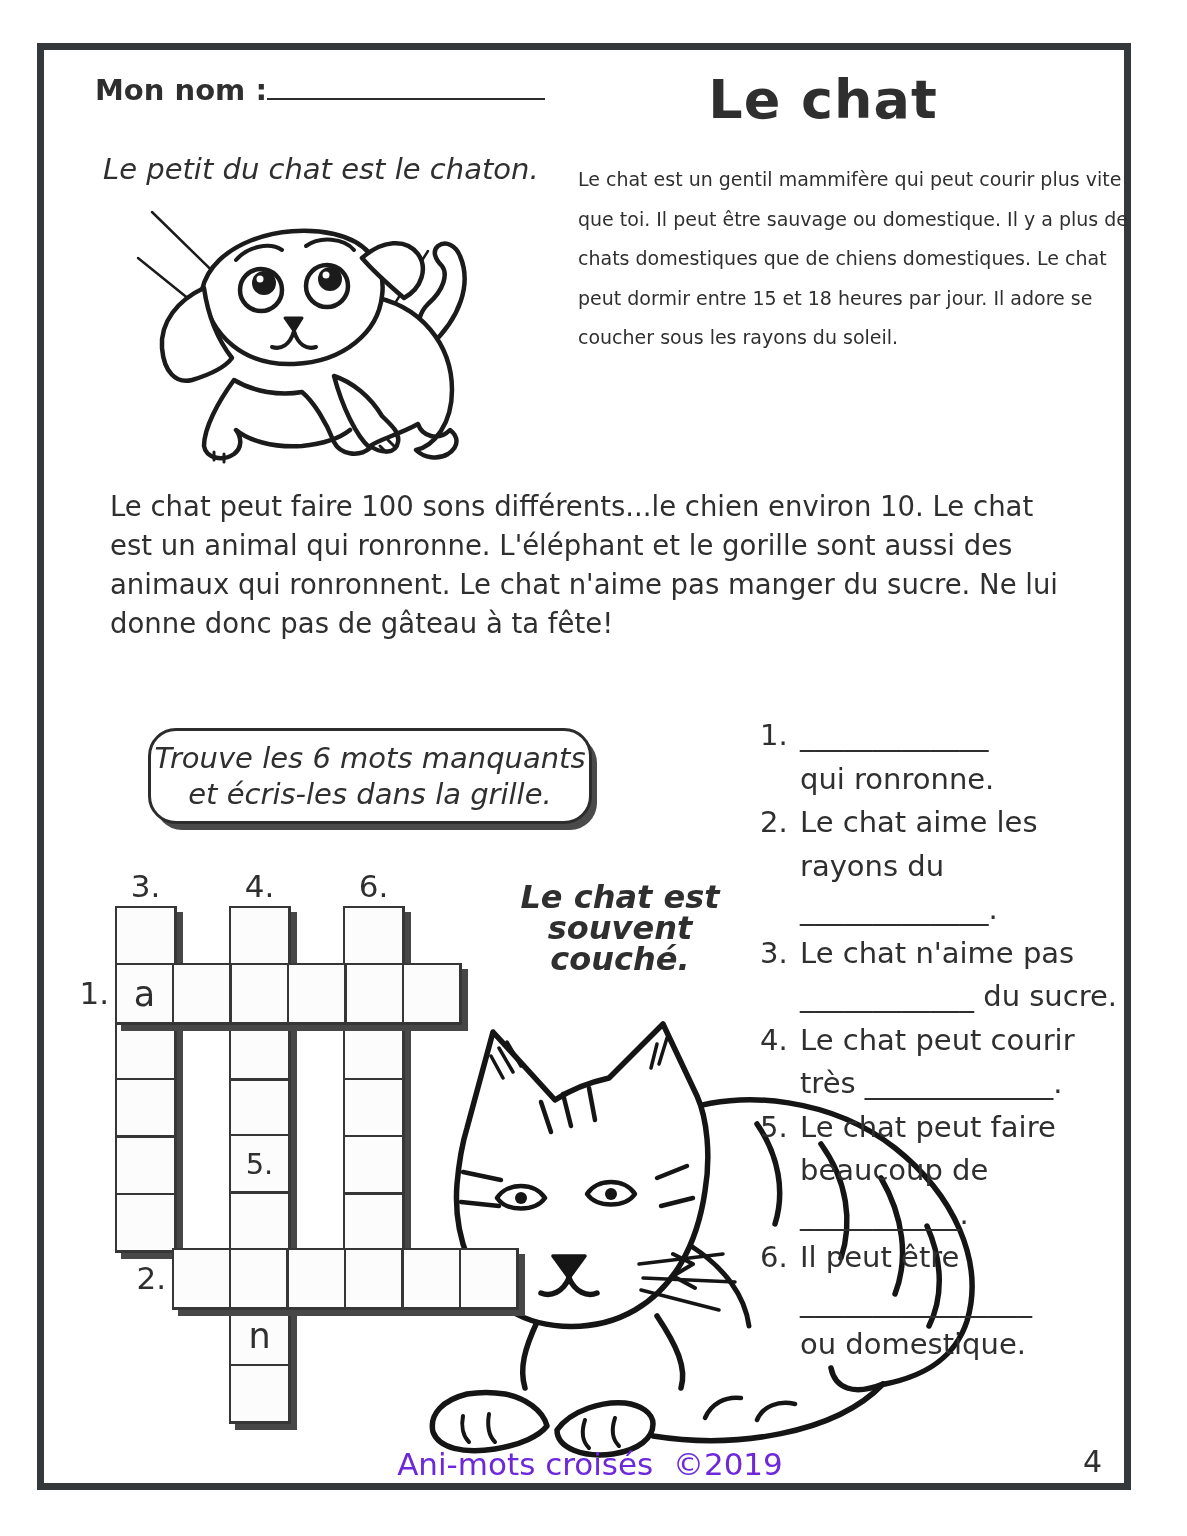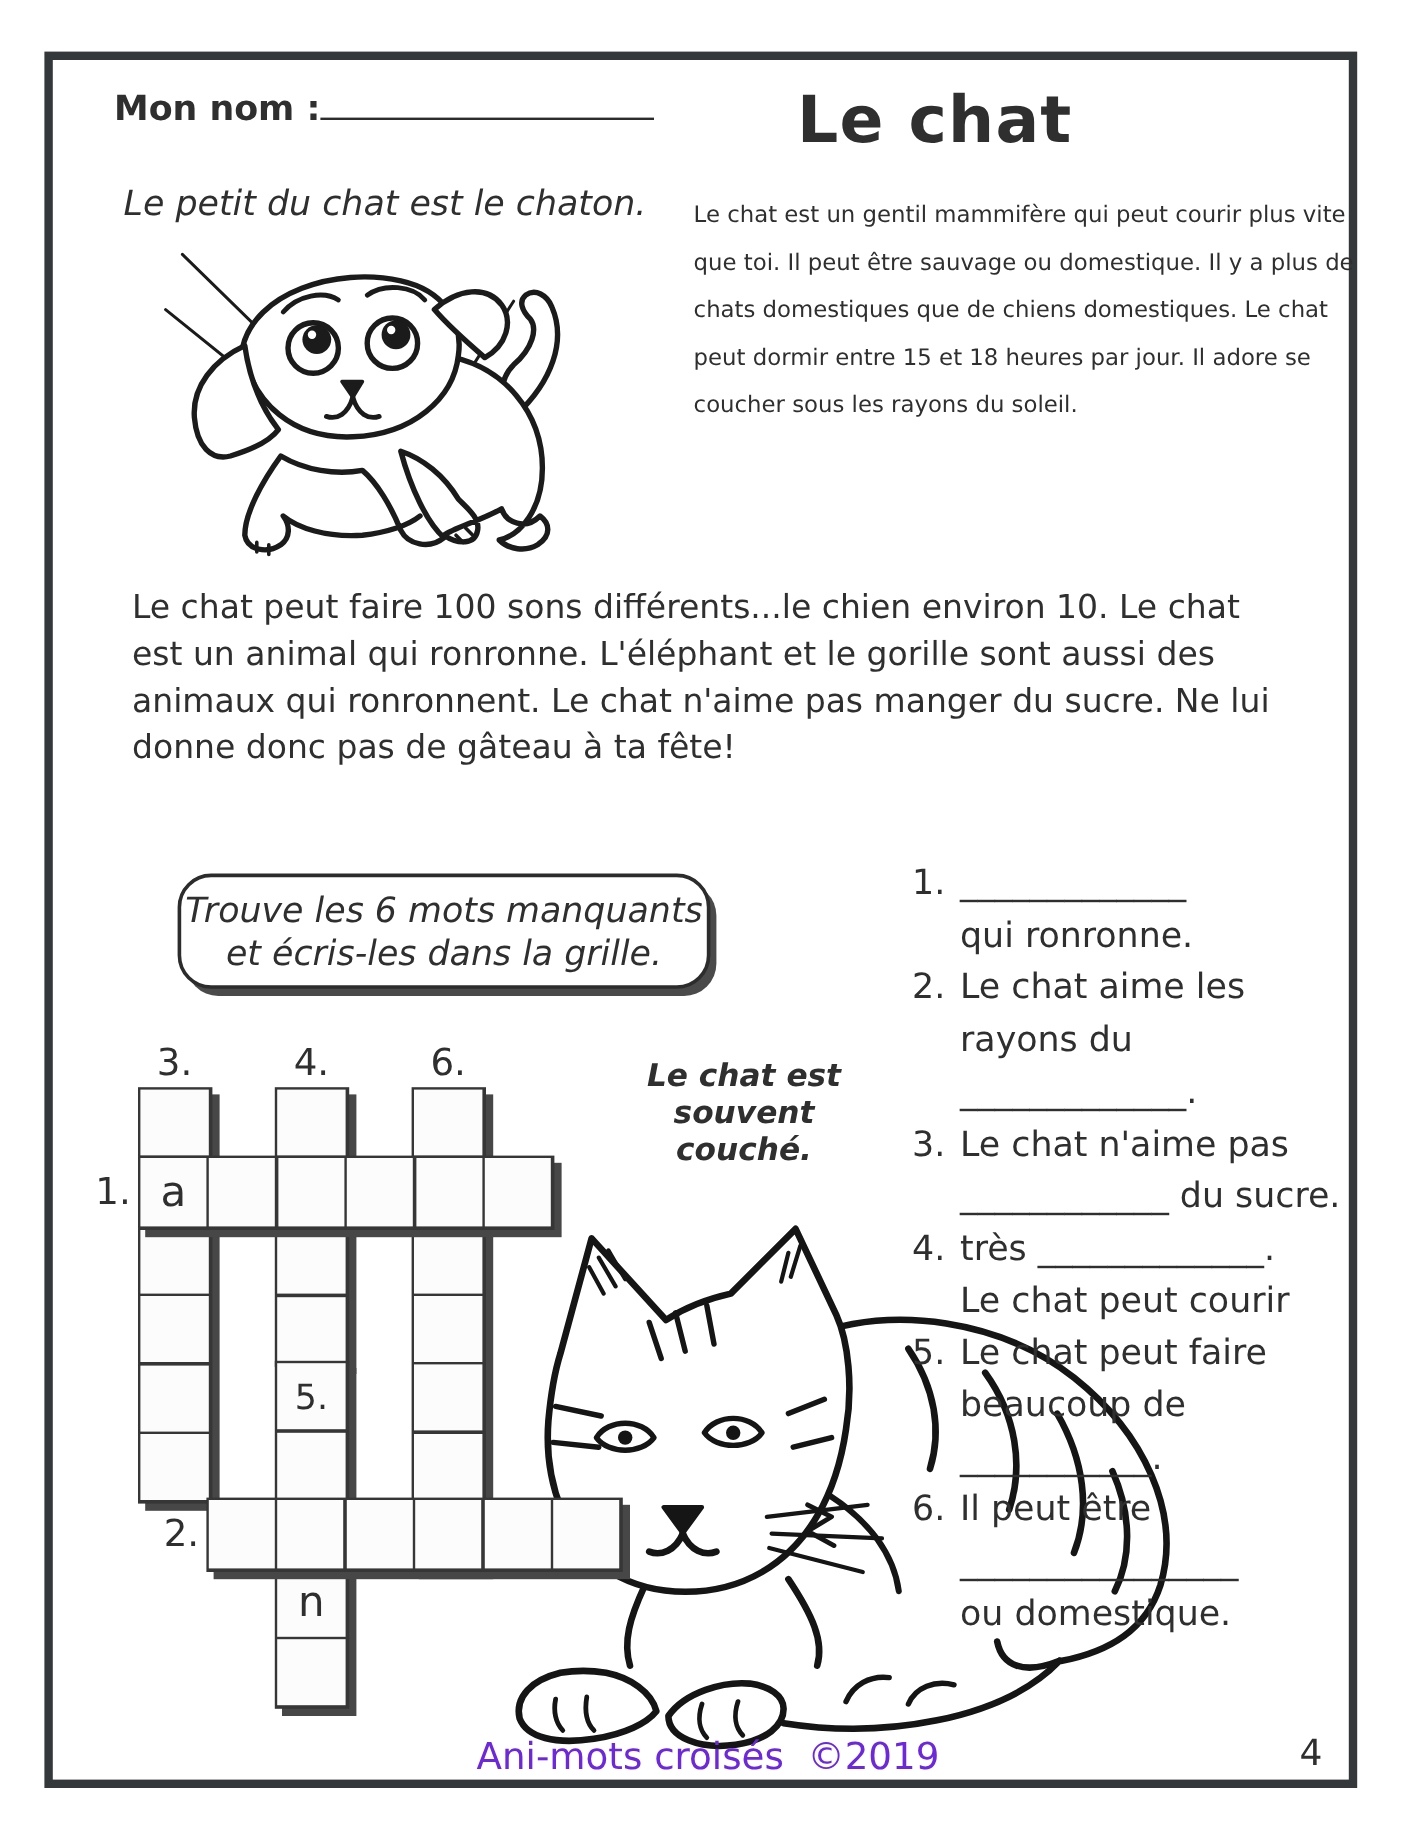--- a/index.html
+++ b/index.html
@@ -9,36 +9,36 @@
   }
   .abs{position:absolute;}
   
   .page-frame{
     left:37px;top:43px;width:1080px;height:1433px;
     border:7px solid #35383a;background:transparent;z-index:0;
   }
   
   .name-row{left:95px;top:72px;font-size:29px;font-weight:600;z-index:3;}
   .name-line{display:inline-block;width:278px;border-bottom:2.5px solid #2c2c2c;height:26px;vertical-align:baseline;}
-  .page-title{left:604px;top:68px;width:350px;text-align:center;font-size:54px;font-weight:800;letter-spacing:1px;z-index:3;}
+  .page-title{left:648px;top:68px;width:350px;text-align:center;font-size:54px;font-weight:800;letter-spacing:1px;z-index:3;}
   .kitten-caption{left:103px;top:152px;font-size:29px;font-style:italic;z-index:3;}
   
   .intro-par{left:548px;top:160px;width:560px;font-size:19px;line-height:39.5px;z-index:3;margin-left:30px;}
   .body-par{left:110px;top:487px;width:950px;font-size:27.5px;line-height:39px;z-index:3;}
   
   .instr-box{
     left:148px;top:688px;width:438px;height:90px;
     border:3px solid #2c2c2c;border-radius:28px;background:#fff;
     box-shadow:6px 7px 0 -1px #4a4a4a;
     display:flex;flex-direction:column;justify-content:center;align-items:center;
     font-size:29px;font-style:italic;line-height:36px;text-align:center;z-index:3;margin-top:40px;
   }
   
   .grid-caption{left:520px;top:882px;width:200px;text-align:center;
-    font-style:italic;font-weight:600;font-size:26px;line-height:31px;z-index:3;}
+    font-style:italic;font-weight:600;font-size:32px;line-height:31px;z-index:3;}
   
   .questions{left:760px;top:714px;width:340px;font-size:29px;line-height:43.5px;z-index:4;}
   .q-item{position:relative;padding-left:40px;}
   .q-num{position:absolute;left:0;top:0;}
   .q-line{white-space:pre;}
   
   .crossword{left:0;top:0;width:0;height:0;z-index:2;}
   .block{position:absolute;background:#363636;display:flex;padding:2.5px;gap:2.5px;
     box-shadow:6px 6px 0 0 #474747;}
   .block.v{flex-direction:column;}
@@ -255,22 +255,22 @@
       <div class="q-line">rayons du</div>
       <div class="q-line">_____________.</div>
     </div>
     <div class="q-item">
       <span class="q-num">3.</span>
       <div class="q-line">Le chat n'aime pas</div>
       <div class="q-line">____________ du sucre.</div>
     </div>
     <div class="q-item">
       <span class="q-num">4.</span>
+      <div class="q-line">Le chat peut courir</div>
       <div class="q-line">très _____________.</div>
-      <div class="q-line">Le chat peut courir</div>
     </div>
     <div class="q-item">
       <span class="q-num">5.</span>
       <div class="q-line">Le chat peut faire</div>
       <div class="q-line">beaucoup de</div>
       <div class="q-line">___________.</div>
     </div>
     <div class="q-item">
       <span class="q-num">6.</span>
       <div class="q-line">Il peut être</div>

